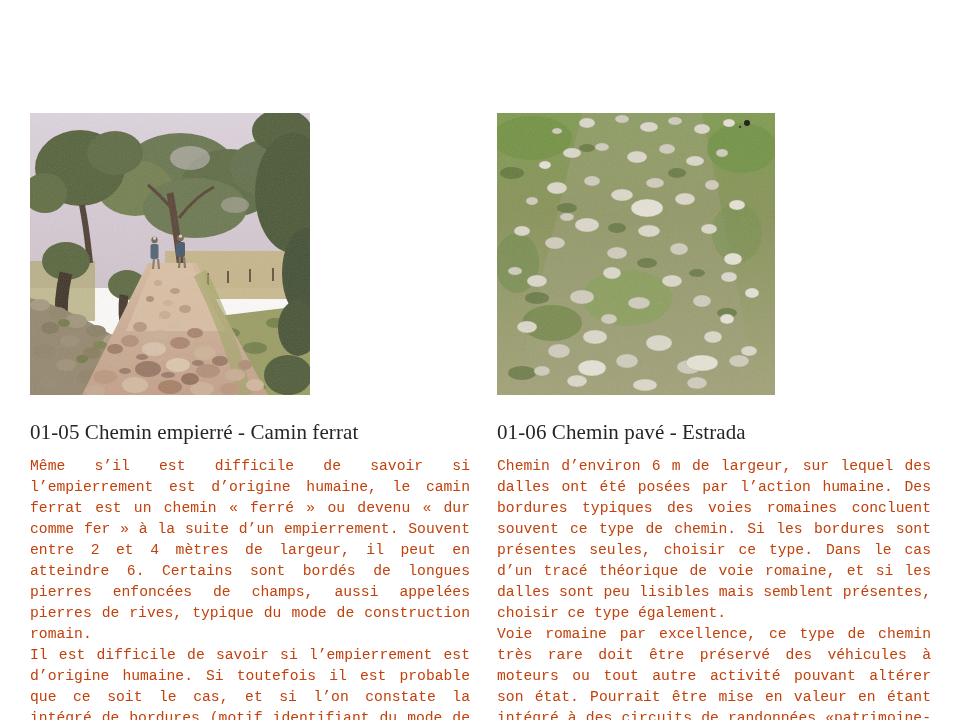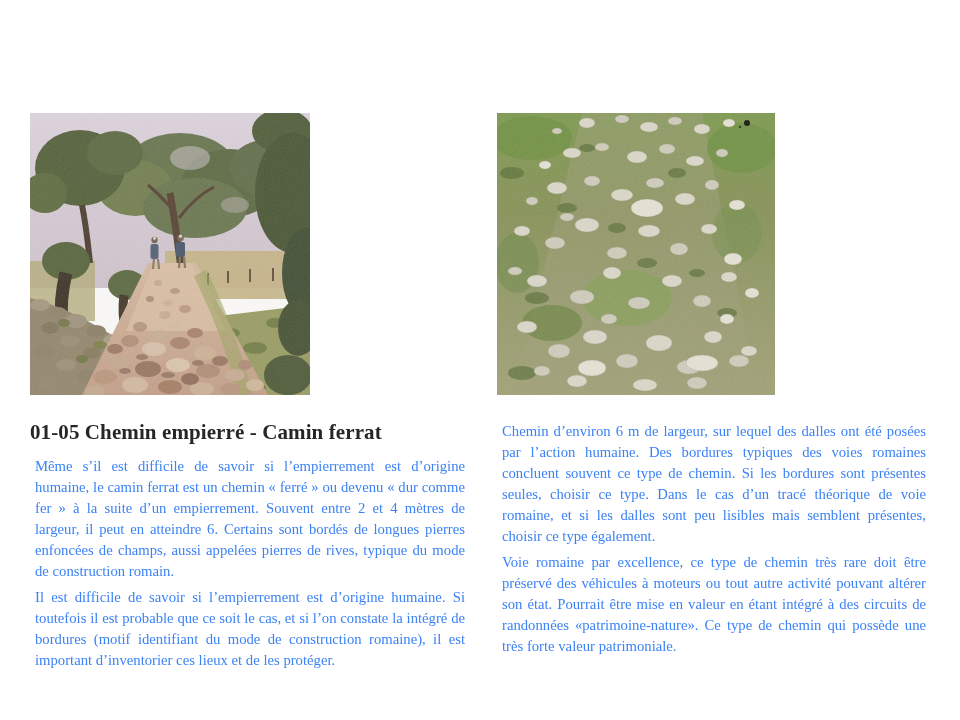--- a/index.html
+++ b/index.html
@@ -6,26 +6,26 @@
   body{
     width:960px;height:720px;position:relative;overflow:hidden;
     background:#ffffff;
     font-family:"Liberation Serif", serif;
   }
   .col{position:absolute;top:113px;}
   .col-left{left:30px;width:440px;}
   .col-right{left:497px;width:434px;}
   figure.photo{margin:0 0 26px 0;padding:0;line-height:0;}
   h2.section-heading{
-    font-size:21px;line-height:23px;font-weight:700;color:#262626;
+    font-size:21px;line-height:23px;font-weight:400;color:#262626;
     margin:0 0 12px 0;letter-spacing:.1px;
   }
   p.body-text{
     font-size:14.7px;line-height:21px;text-align:justify;text-justify:inter-word;
-    color:#3b82f6;margin:5px;
+    color:#c2410c;margin:0;font-family:Liberation Mono, monospace;
   }
 </style>
 </head>
 <body>
 
 <main>
 
   <section class="col col-left">
     <figure class="photo" aria-label="Chemin empierré bordé d’arbres et de murets de pierres, deux randonneurs au loin">
       <svg width="280" height="282" viewBox="0 0 280 282">
@@ -286,17 +286,18 @@
             <ellipse cx="230" cy="206" rx="7" ry="5"></ellipse>
           <ellipse cx="150" cy="95" rx="16" ry="9"></ellipse>
             <ellipse cx="205" cy="250" rx="16" ry="8"></ellipse>
             <ellipse cx="95" cy="255" rx="14" ry="8"></ellipse>
         </g>
         <circle cx="250" cy="10" r="3" fill="#17170e"></circle>
         <circle cx="243" cy="14" r="1.2" fill="#17170e" opacity="0.7"></circle>
         <rect x="0" y="0" width="278" height="282" filter="url(#grainR)"></rect>
       </svg>
     </figure>
+    <h2 class="section-heading">01-06 Chemin pavé - Estrada</h2>
     <p class="body-text">Chemin d’environ 6 m de largeur, sur lequel des dalles ont été posées par l’action humaine. Des bordures typiques des voies romaines concluent souvent ce type de chemin. Si les bordures sont présentes seules, choisir ce type. Dans le cas d’un tracé théorique de voie romaine, et si les dalles sont peu lisibles mais semblent présentes, choisir ce type également.</p>
     <p class="body-text">Voie romaine par excellence, ce type de chemin très rare doit être préservé des véhicules à moteurs ou tout autre activité pouvant altérer son état. Pourrait être mise en valeur en étant intégré à des circuits de randonnées «patrimoine-nature». Ce type de chemin qui possède une très forte valeur patrimoniale.</p>
   </section>
 
 </main>
 
 </body></html>

